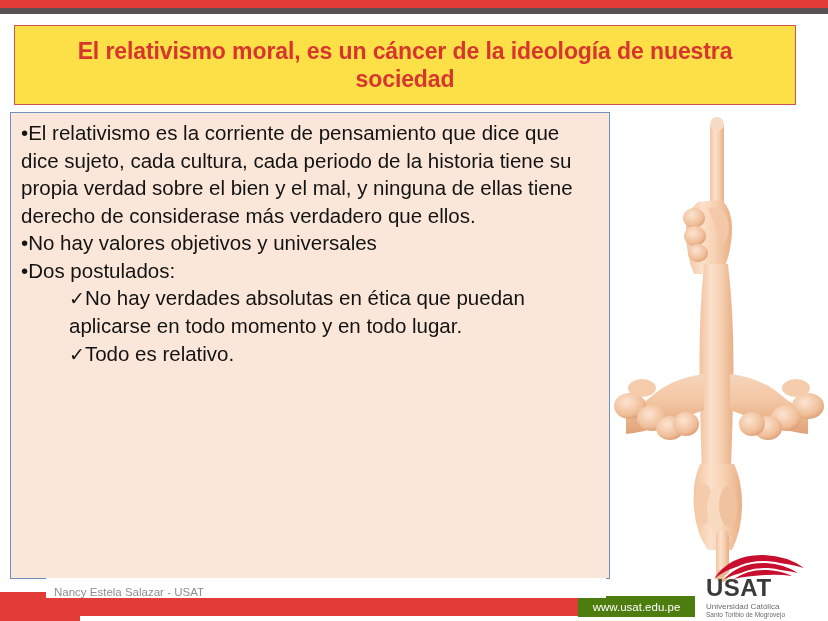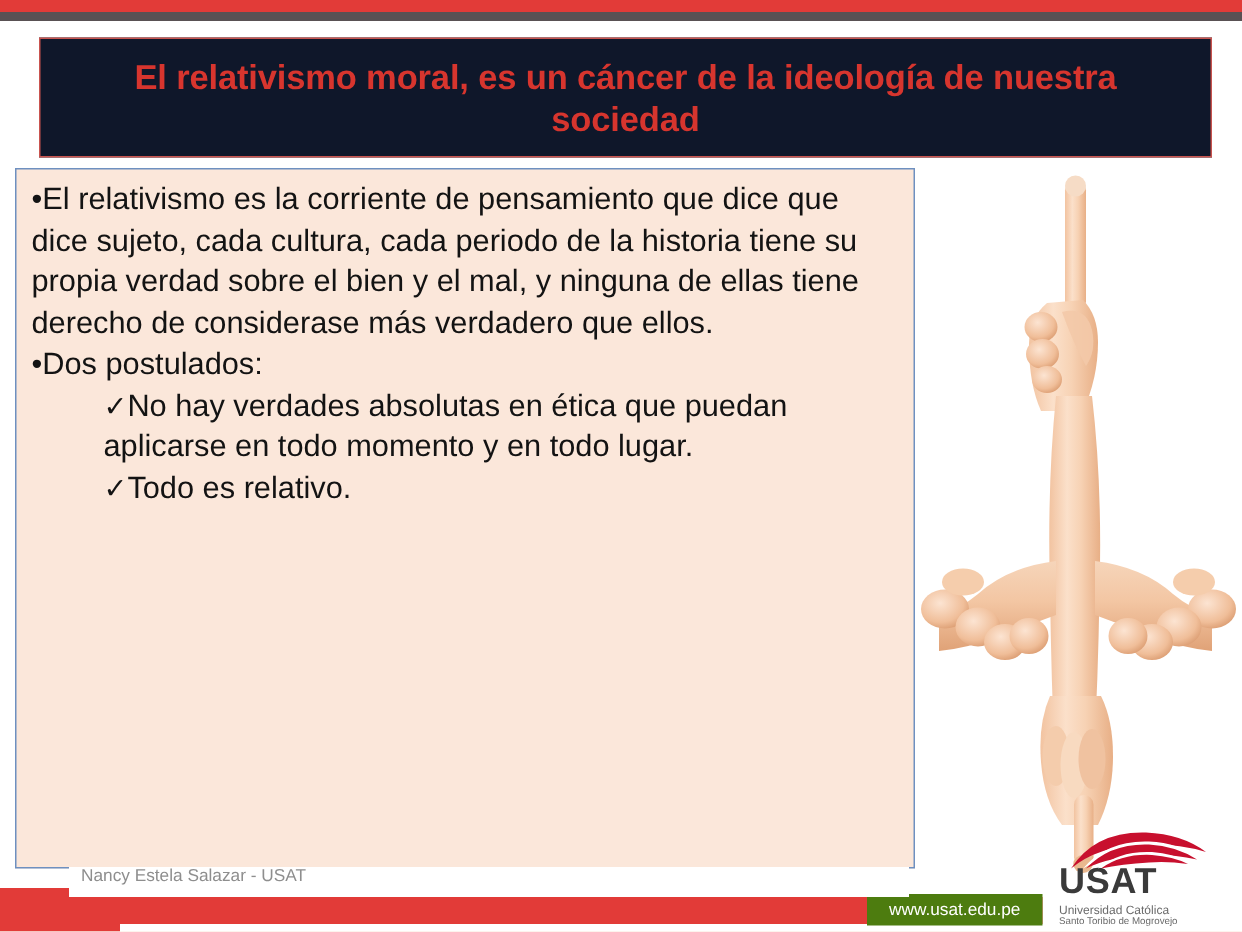--- a/index.html
+++ b/index.html
@@ -17,23 +17,23 @@
     background:#E23B38;
   }
   .topbar-gray {
     position:absolute; left:0; top:8px; width:828px; height:6px;
     background:#595154;
   }
 
   
   .title-box {
     position:absolute;
-    left:26px; top:25px; width:782px; height:80px;
+    left:14px; top:25px; width:782px; height:80px;
     border:1.5px solid #C9544F;
-    background:#0f172a;
+    background:#fde047;
     display:flex; align-items:center; justify-content:center;
     padding:2px 14px;
   }
   .title-text {
     font-size:23px;
     font-weight:bold;
     color:#D7352E;
     text-align:center;
     line-height:1.22;
     letter-spacing:-0.1px;
@@ -71,21 +71,21 @@
     line-height:1.345;
     padding-left:48px;
   }
   .sub-line .chk { font-size:19px; }
 
   
   .footer-author {
     position:absolute; left:46px; top:578px;
     width:560px; height:20px;
     background:#ffffff;
-    display:flex; align-items:flex-start;
+    display:flex; align-items:flex-end;
     z-index:6;
   }
   .footer-author span {
     font-size:11.5px; color:#8E8E8E;
     font-family:"Liberation Sans", sans-serif;
     padding-left:8px;
   }
   .footer-redblock {
     position:absolute; left:0; top:592px; width:80px; height:29px;
     background:#E23B38; z-index:4;
@@ -183,20 +183,21 @@
     <ellipse cx="104" cy="398" rx="9" ry="22" fill="#F8DAC0"></ellipse>
     <ellipse cx="116" cy="394" rx="9" ry="20" fill="#F0C2A0"></ellipse>
 
     <rect x="104" y="418" width="13" height="48" rx="6.5" fill="url(#skinV)"></rect>
     <ellipse cx="110" cy="464" rx="6.5" ry="6" fill="#E9B88F"></ellipse>
   </svg>
 </div>
 
 <div class="content-box">
   <p class="bullet-line"><span class="b-dot">•</span><span>El relativismo es la corriente de pensamiento que dice que dice sujeto, cada cultura, cada periodo de la historia tiene su propia verdad sobre el bien y el mal, y ninguna de ellas tiene derecho de considerase más verdadero que ellos.</span></p>
+  <p class="bullet-line"><span class="b-dot">•</span><span>No hay valores objetivos y universales</span></p>
   <p class="bullet-line bold"><span class="b-dot">•</span><span>Dos postulados:</span></p>
   <p class="sub-line"><span class="chk">✓</span><span>No hay verdades absolutas en ética que puedan aplicarse en todo momento y en todo lugar.</span></p>
   <p class="sub-line"><span class="chk">✓</span><span>Todo es relativo.</span></p>
 </div>
 
 <div class="footer-author">
   <span>Nancy Estela Salazar - USAT</span>
 </div>
 <div class="footer-redblock"></div>
 <div class="footer-redbar"></div>

